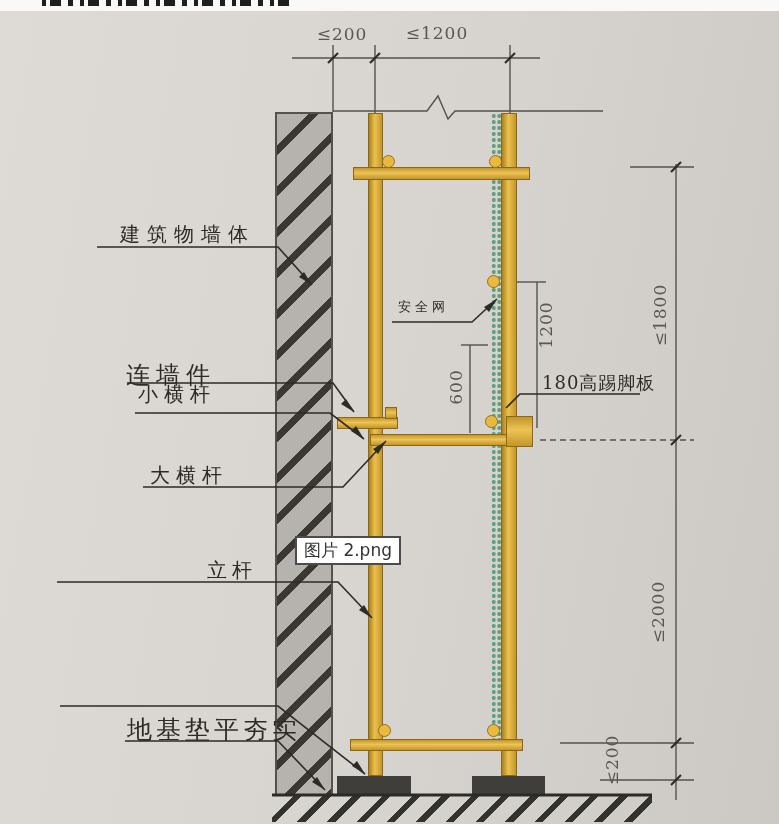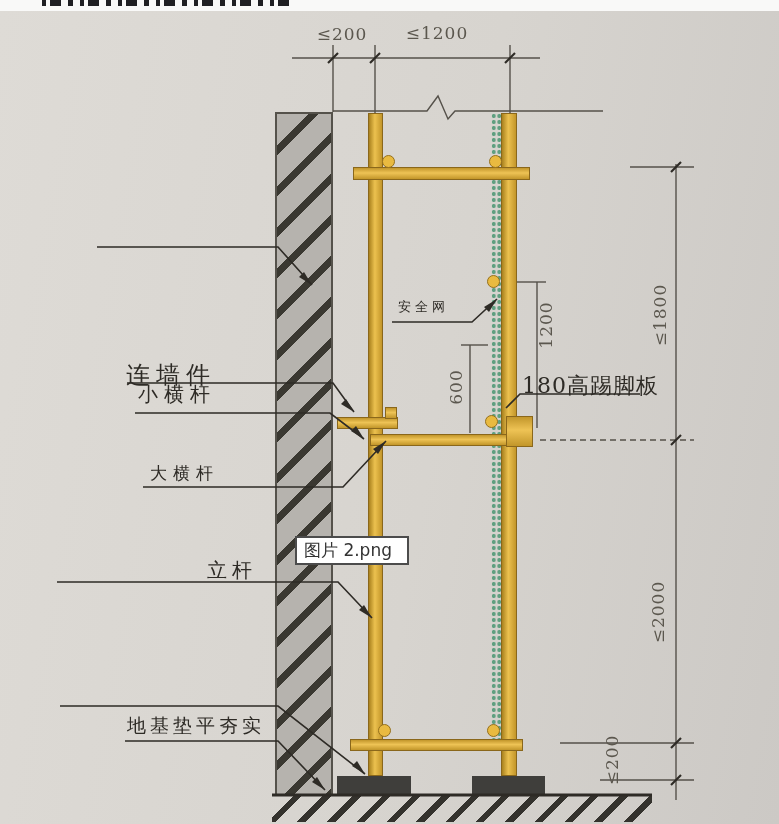--- a/index.html
+++ b/index.html
@@ -30,21 +30,21 @@
   .groundhatch{position:absolute;left:272px;top:796px;width:380px;height:26px;
        background:repeating-linear-gradient(135deg,transparent 0 15px,#34322d 15px 21px);}
   
   #lines{position:absolute;left:0;top:0;width:779px;height:824px;}
   
   .label{position:absolute;font-family:"DejaVu Serif",serif;color:#2e2b26;white-space:nowrap;}
   .dim{position:absolute;font-family:"DejaVu Serif",serif;color:#5b574e;font-size:17px;
        letter-spacing:1px;white-space:nowrap;transform:translate(-50%,-50%);}
   .dim.v{transform:translate(-50%,-50%) rotate(-90deg);}
   
-  #fileOverlay{position:absolute;left:295px;top:536px;width:114px;height:29px;box-sizing:border-box;
+  #fileOverlay{position:absolute;left:295px;top:536px;width:106px;height:29px;box-sizing:border-box;
        background:#ffffff;border:2px solid #4c4c4c;color:#333;font-size:17px;
        line-height:25px;padding-left:7px;font-family:"DejaVu Sans",sans-serif;white-space:nowrap;}
 </style>
 </head>
 <body>
 
 <div id="stage">
 
   <div id="photo"></div>
   <div id="topcrop"></div>
@@ -121,27 +121,28 @@
       <polygon points="364,439 356,426 351,431"></polygon>
       <polygon points="372,618 364,605 359,610"></polygon>
       <polygon points="365,774 357,761 352,766"></polygon>
       <polygon points="325,790 317,777 312,782"></polygon>
       <polygon points="497,299 489,312 484,307"></polygon>
       <polygon points="386,441 378,454 373,449"></polygon>
     </g>
     <line x1="272" y1="795" x2="652" y2="795" stroke="#2e2b26" stroke-width="3"></line>
   </svg>
 
+  <div class="label" style="left:120px;top:221px;font-size:20px;letter-spacing:7px">建筑物墙体</div>
   <div class="label" style="left:398px;top:298px;font-size:13px;letter-spacing:4px">安全网</div>
   <div class="label" style="left:126px;top:359px;font-size:24px;letter-spacing:6px">连墙件</div>
   <div class="label" style="left:138px;top:381px;font-size:20px;letter-spacing:6px">小横杆</div>
-  <div class="label" style="left:150px;top:462px;font-size:17px;letter-spacing:6px">大横杆</div>
-  <div class="label" style="left:522px;top:371px;font-size:22px;letter-spacing:1px">180高踢脚板</div>
+  <div class="label" style="left:150px;top:462px;font-size:20px;letter-spacing:6px">大横杆</div>
+  <div class="label" style="left:542px;top:371px;font-size:18px;letter-spacing:1px">180高踢脚板</div>
   <div class="label" style="left:207px;top:557px;font-size:20px;letter-spacing:5px">立杆</div>
-  <div class="label" style="left:127px;top:713px;font-size:19px;letter-spacing:4px">地基垫平夯实</div>
+  <div class="label" style="left:127px;top:713px;font-size:25px;letter-spacing:4px">地基垫平夯实</div>
 
   <div class="dim" style="left:342px;top:34px">≤200</div>
   <div class="dim" style="left:437px;top:33px">≤1200</div>
   <div class="dim v" style="left:546px;top:325px">1200</div>
   <div class="dim v" style="left:456px;top:387px">600</div>
   <div class="dim v" style="left:660px;top:315px">≤1800</div>
   <div class="dim v" style="left:658px;top:612px">≤2000</div>
   <div class="dim v" style="left:612px;top:760px">≤200</div>
 
   <div id="fileOverlay">图片 2.png</div>

